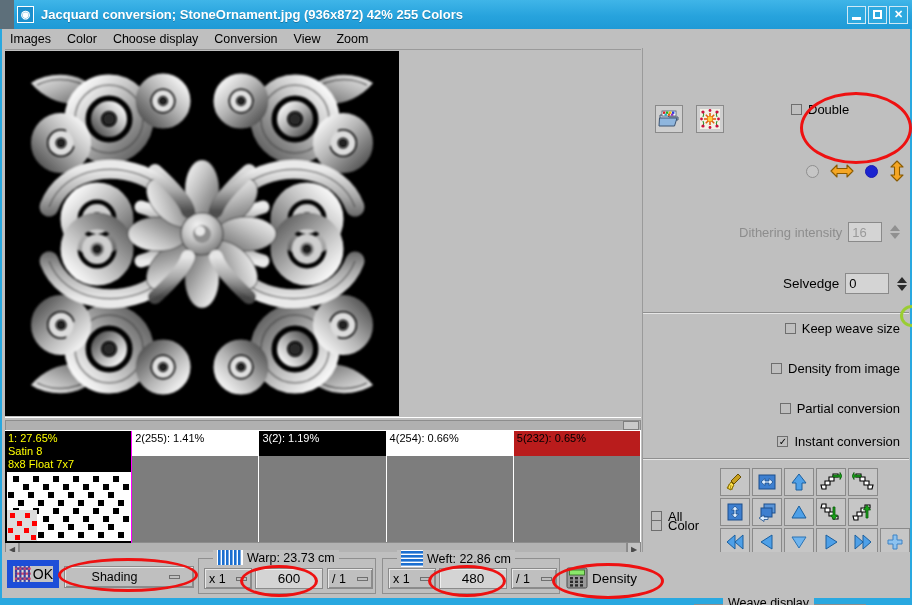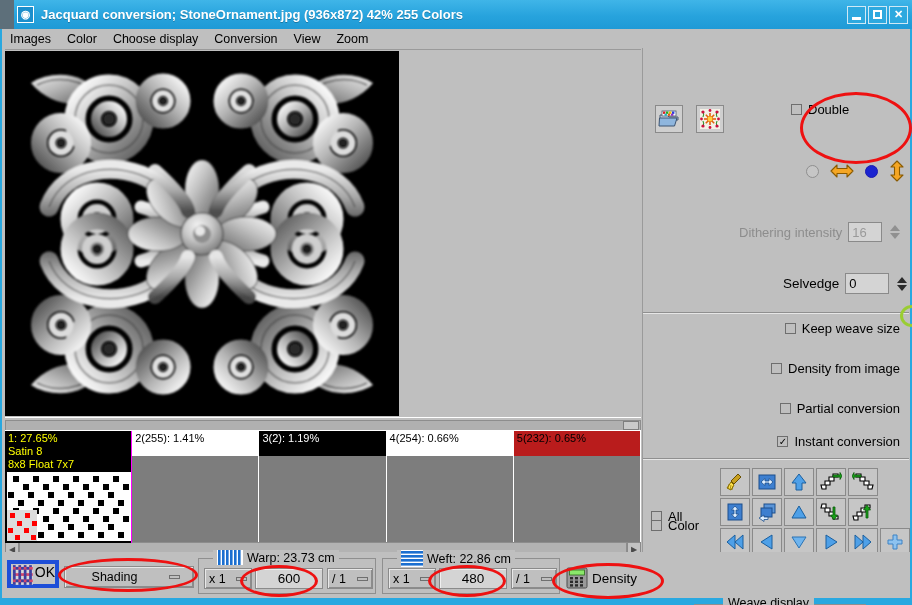--- a/index.html
+++ b/index.html
@@ -202,22 +202,22 @@
     border: 1px solid #6f6f6f; margin-left: 6px;
   }
 
   
   #bottombar {
     position: absolute; left: 2px; top: 552px; width: 908px; height: 46px;
     background: #bfbfbf;
   }
   .okbtn {
     position: absolute; left: 5px; top: 8px; width: 52px; height: 28px;
-    border: 4px solid #1d4ed8; background: #c4c4c4;
-    display: flex; align-items: flex-start; gap: 2px; padding-left: 2px;
+    border: 6px solid #1d4ed8; background: #c4c4c4;
+    display: flex; align-items: center; gap: 2px; padding-left: 2px;
     font-size: 14px;
   }
   .groupbox {
     position: absolute; border: 1px solid #8f8f8f;
   }
   .groupbox > .gb-title {
     position: absolute; top: -9px; background: #bfbfbf;
     padding: 0 4px; font-size: 12.5px; white-space: nowrap;
     display: flex; align-items: center; gap: 4px;
   }

